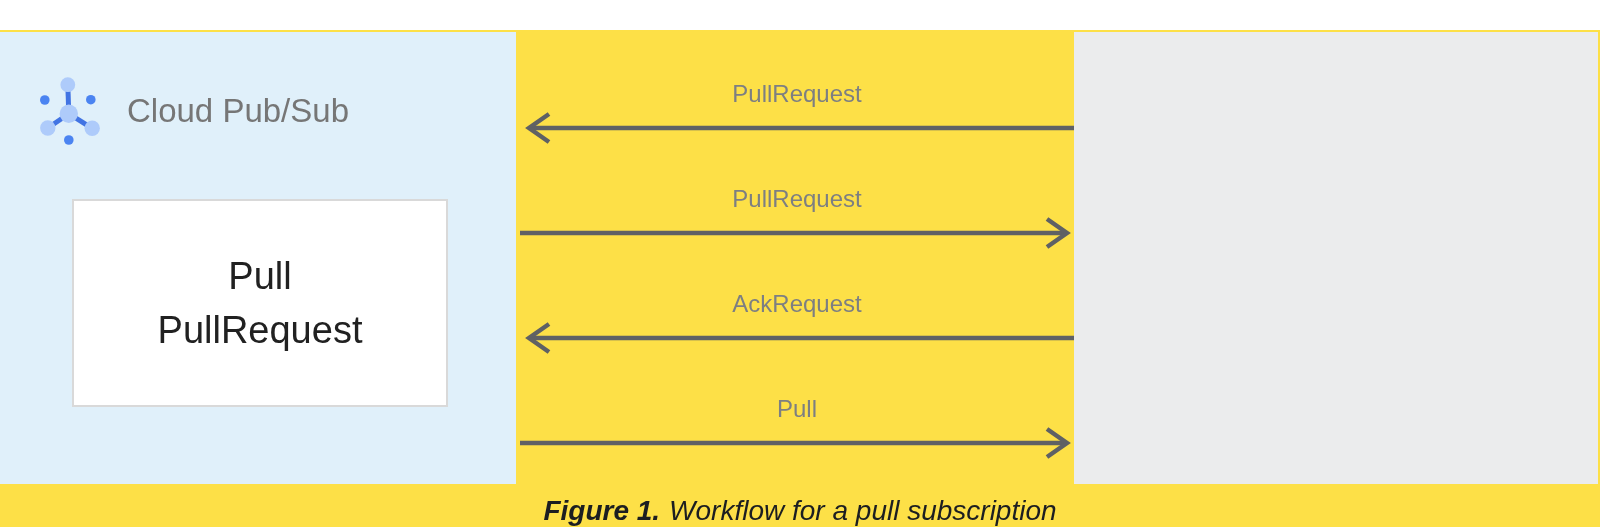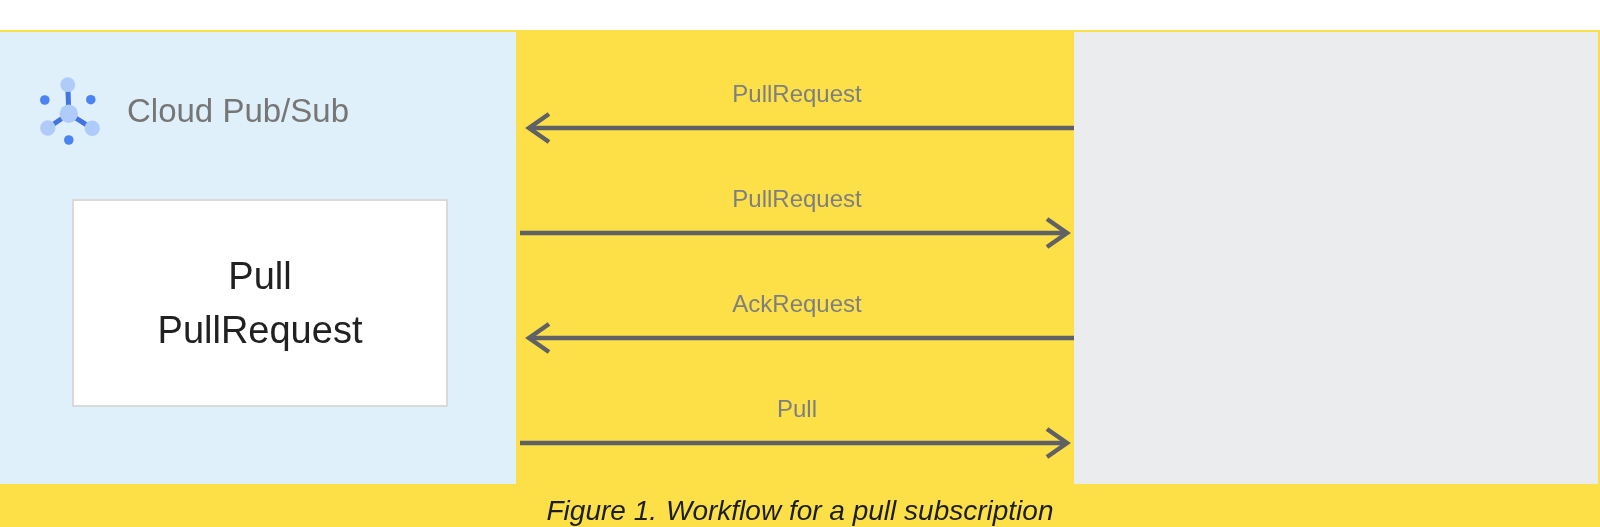--- a/index.html
+++ b/index.html
@@ -52,21 +52,21 @@
   .msg-arrow { position:absolute; top:80px; left:0; width:554px; height:36px; }
   .msg-arrow svg { display:block; }
   .arrow-stroke { stroke:#5f6164; stroke-width:4.5; fill:none; }
 
   
   .caption {
     position:absolute; top:461px; left:0; width:1600px;
     text-align:center; font-style:italic; font-size:28px; line-height:40px;
     color:#1c1e21; white-space:nowrap;
   }
-  .caption .fig { font-weight:normal; margin-right:9px; }
+  .caption .fig { font-weight:bold; margin-right:9px; }
 </style>
 </head>
 <body>
 
 <div class="stage">
 
   <div class="panel panel-pubsub">
     <div class="pubsub-header">
       <svg class="pubsub-icon-svg" viewBox="0 0 64 72" aria-hidden="true">
         <g stroke="#4274e3" stroke-width="5">

